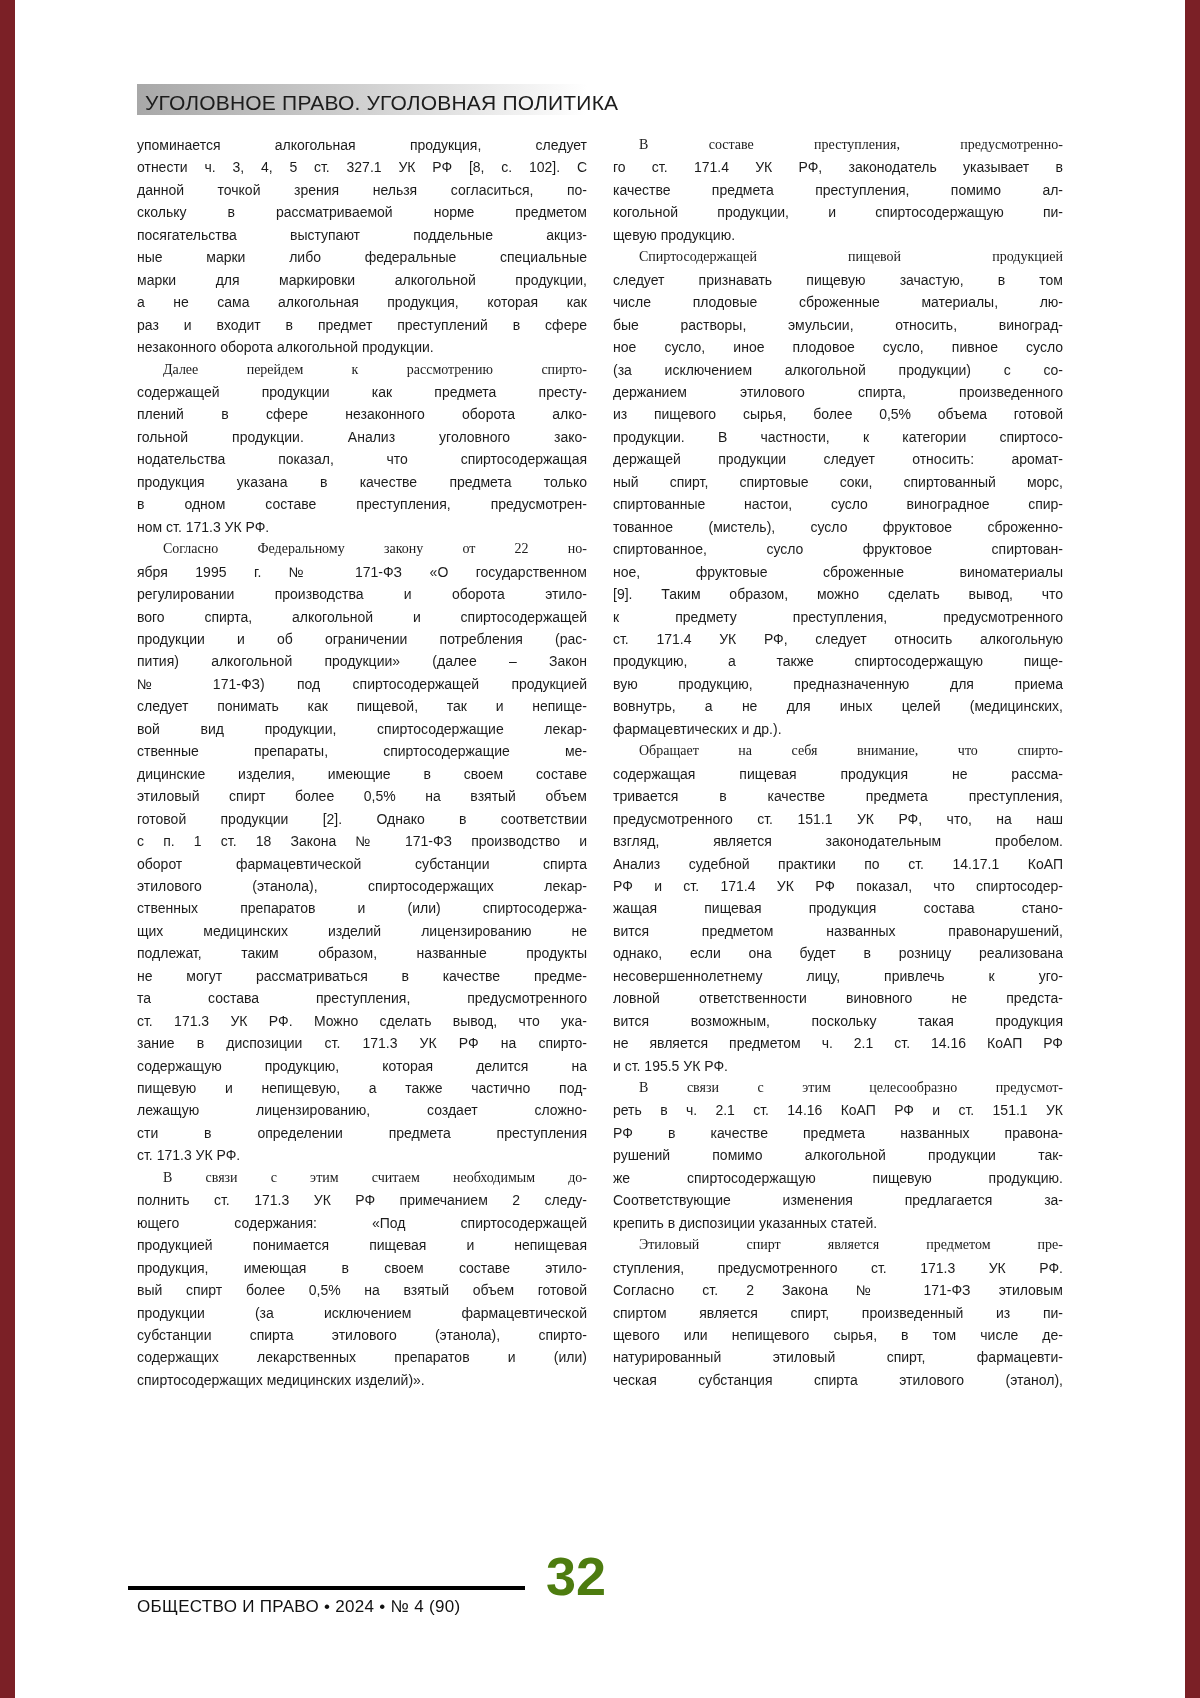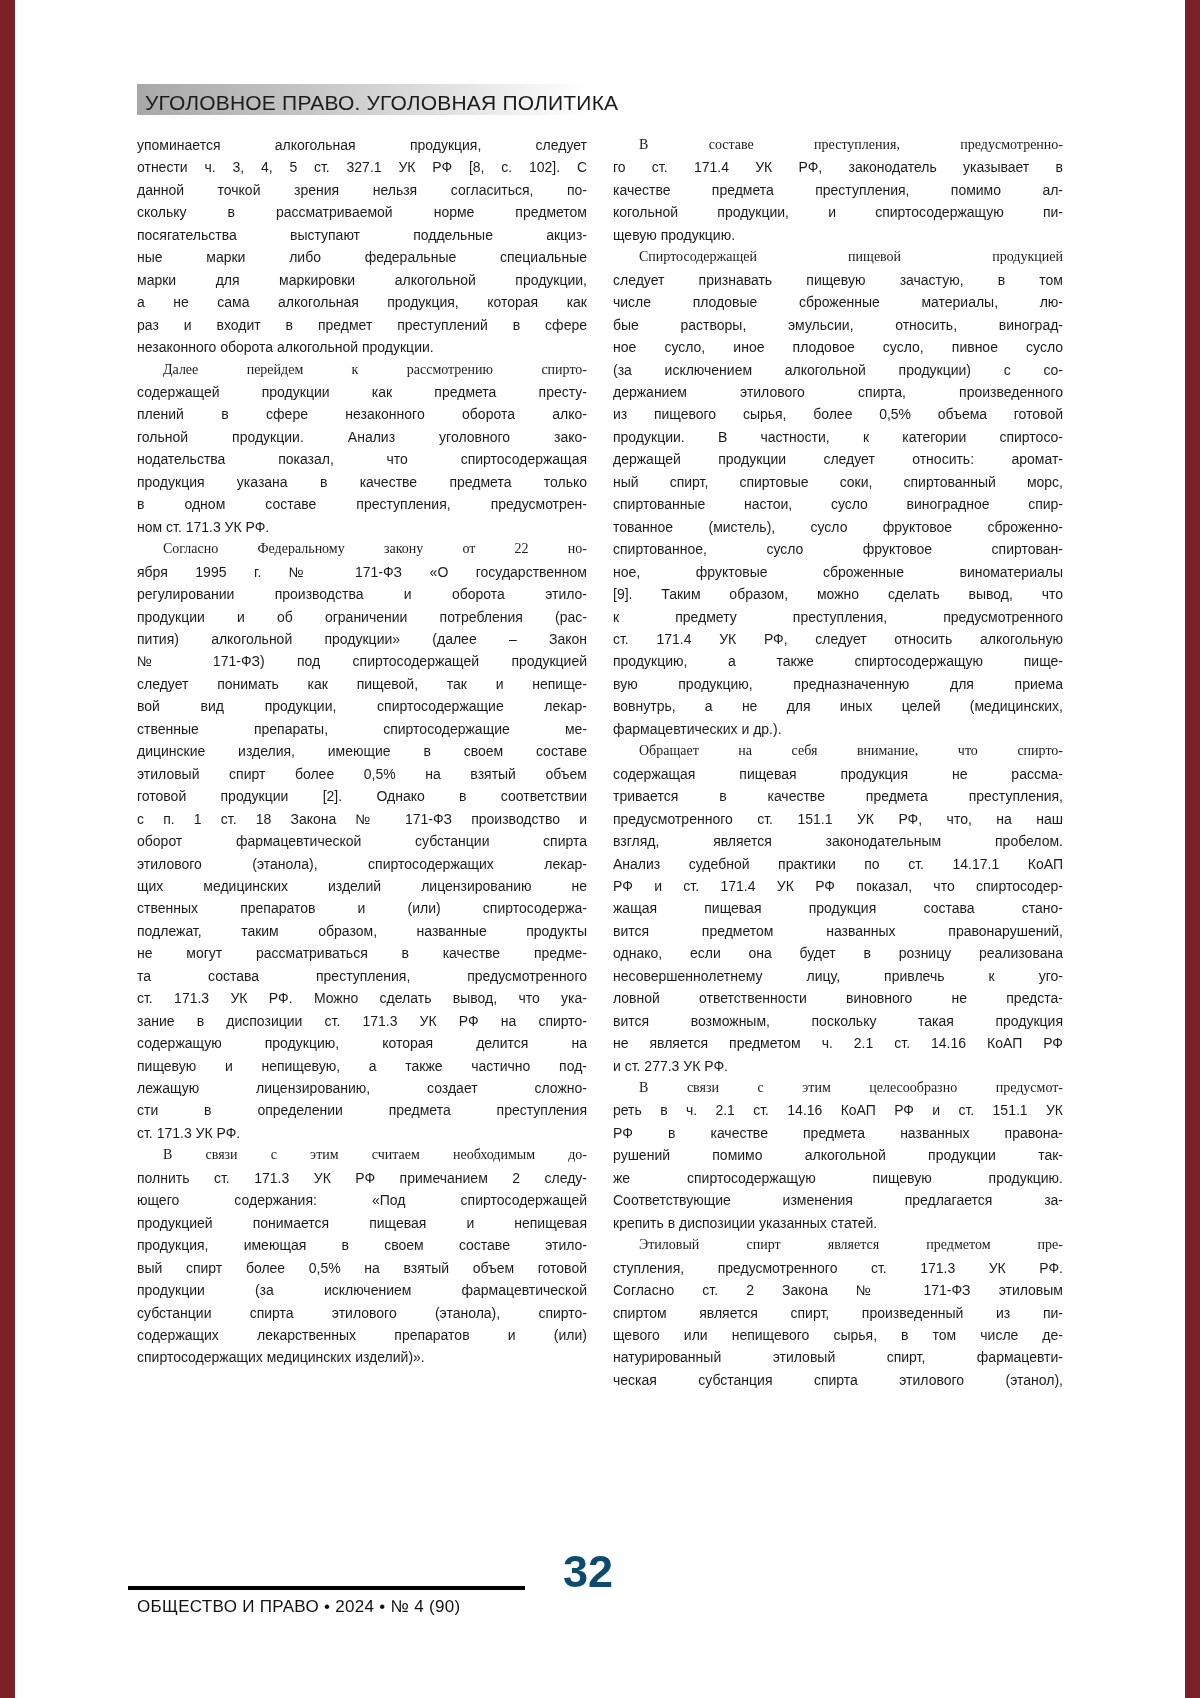--- a/index.html
+++ b/index.html
@@ -39,22 +39,22 @@
   }
   .line.last   { text-align-last: left; }
   .line.indent { text-indent: 26px; font-family: Liberation Serif, serif; }
 
   .rule {
     position: absolute; left: 128px; top: 1586px;
     width: 397px; height: 4px; background: #000000;
   }
   .pageno {
     position: absolute; left: 544px; top: 1549px; width: 64px;
-    text-align: center; font-size: 45px; font-weight: bold;
-    line-height: 1; color: #0c4a6e; margin-left: 12px;
+    text-align: center; font-size: 54px; font-weight: bold;
+    line-height: 1; color: #4d7c0f;
   }
   .journal {
     position: absolute; left: 137px; top: 1597px;
     font-size: 17px; color: #111111; letter-spacing: 0.3px; white-space: nowrap;
   }
 </style>
 </head>
 <body>
 
 <div class="page">
@@ -81,34 +81,35 @@
       <div class="line">содержащей продукции как предмета престу-</div>
       <div class="line">плений в сфере незаконного оборота алко-</div>
       <div class="line">гольной продукции. Анализ уголовного зако-</div>
       <div class="line">нодательства показал, что спиртосодержащая</div>
       <div class="line">продукция указана в качестве предмета только</div>
       <div class="line">в одном составе преступления, предусмотрен-</div>
       <div class="line last">ном ст. 171.3 УК РФ.</div>
       <div class="line indent">Согласно Федеральному закону от 22 но-</div>
       <div class="line">ября 1995 г. № 171-ФЗ «О государственном</div>
       <div class="line">регулировании производства и оборота этило-</div>
+      <div class="line">вого спирта, алкогольной и спиртосодержащей</div>
       <div class="line">продукции и об ограничении потребления (рас-</div>
       <div class="line">пития) алкогольной продукции» (далее – Закон</div>
       <div class="line">№ 171-ФЗ) под спиртосодержащей продукцией</div>
       <div class="line">следует понимать как пищевой, так и непище-</div>
       <div class="line">вой вид продукции, спиртосодержащие лекар-</div>
       <div class="line">ственные препараты, спиртосодержащие ме-</div>
       <div class="line">дицинские изделия, имеющие в своем составе</div>
       <div class="line">этиловый спирт более 0,5% на взятый объем</div>
       <div class="line">готовой продукции [2]. Однако в соответствии</div>
       <div class="line">с п. 1 ст. 18 Закона № 171-ФЗ производство и</div>
       <div class="line">оборот фармацевтической субстанции спирта</div>
       <div class="line">этилового (этанола), спиртосодержащих лекар-</div>
+      <div class="line">ственных препаратов и (или) спиртосодержа-</div>
       <div class="line">щих медицинских изделий лицензированию не</div>
-      <div class="line">ственных препаратов и (или) спиртосодержа-</div>
       <div class="line">подлежат, таким образом, названные продукты</div>
       <div class="line">не могут рассматриваться в качестве предме-</div>
       <div class="line">та состава преступления, предусмотренного</div>
       <div class="line">ст. 171.3 УК РФ. Можно сделать вывод, что ука-</div>
       <div class="line">зание в диспозиции ст. 171.3 УК РФ на спирто-</div>
       <div class="line">содержащую продукцию, которая делится на</div>
       <div class="line">пищевую и непищевую, а также частично под-</div>
       <div class="line">лежащую лицензированию, создает сложно-</div>
       <div class="line">сти в определении предмета преступления</div>
       <div class="line last">ст. 171.3 УК РФ.</div>
@@ -158,21 +159,21 @@
       <div class="line">взгляд, является законодательным пробелом.</div>
       <div class="line">Анализ судебной практики по ст. 14.17.1 КоАП</div>
       <div class="line">РФ и ст. 171.4 УК РФ показал, что спиртосодер-</div>
       <div class="line">жащая пищевая продукция состава стано-</div>
       <div class="line">вится предметом названных правонарушений,</div>
       <div class="line">однако, если она будет в розницу реализована</div>
       <div class="line">несовершеннолетнему лицу, привлечь к уго-</div>
       <div class="line">ловной ответственности виновного не предста-</div>
       <div class="line">вится возможным, поскольку такая продукция</div>
       <div class="line">не является предметом ч. 2.1 ст. 14.16 КоАП РФ</div>
-      <div class="line last">и ст. 277.3 УК РФ.</div>
+      <div class="line last">и ст. 195.5 УК РФ.</div>
       <div class="line indent">В связи с этим целесообразно предусмот-</div>
       <div class="line">реть в ч. 2.1 ст. 14.16 КоАП РФ и ст. 151.1 УК</div>
       <div class="line">РФ в качестве предмета названных правона-</div>
       <div class="line">рушений помимо алкогольной продукции так-</div>
       <div class="line">же спиртосодержащую пищевую продукцию.</div>
       <div class="line">Соответствующие изменения предлагается за-</div>
       <div class="line last">крепить в диспозиции указанных статей.</div>
       <div class="line indent">Этиловый спирт является предметом пре-</div>
       <div class="line">ступления, предусмотренного ст. 171.3 УК РФ.</div>
       <div class="line">Согласно ст. 2 Закона № 171-ФЗ этиловым</div>

